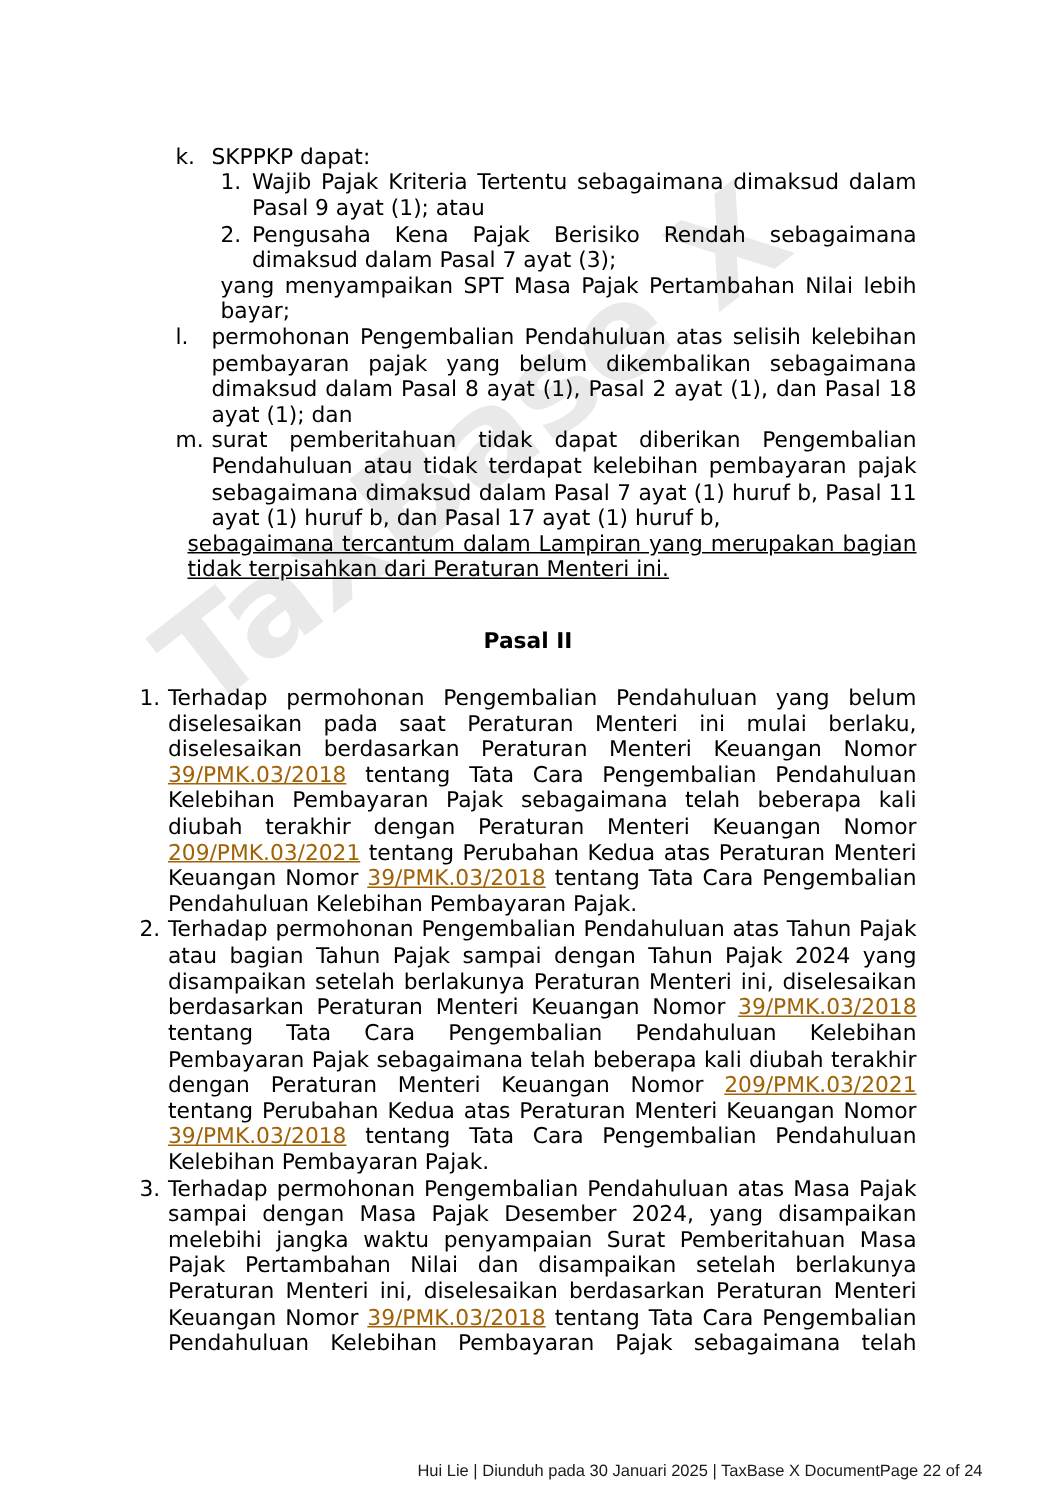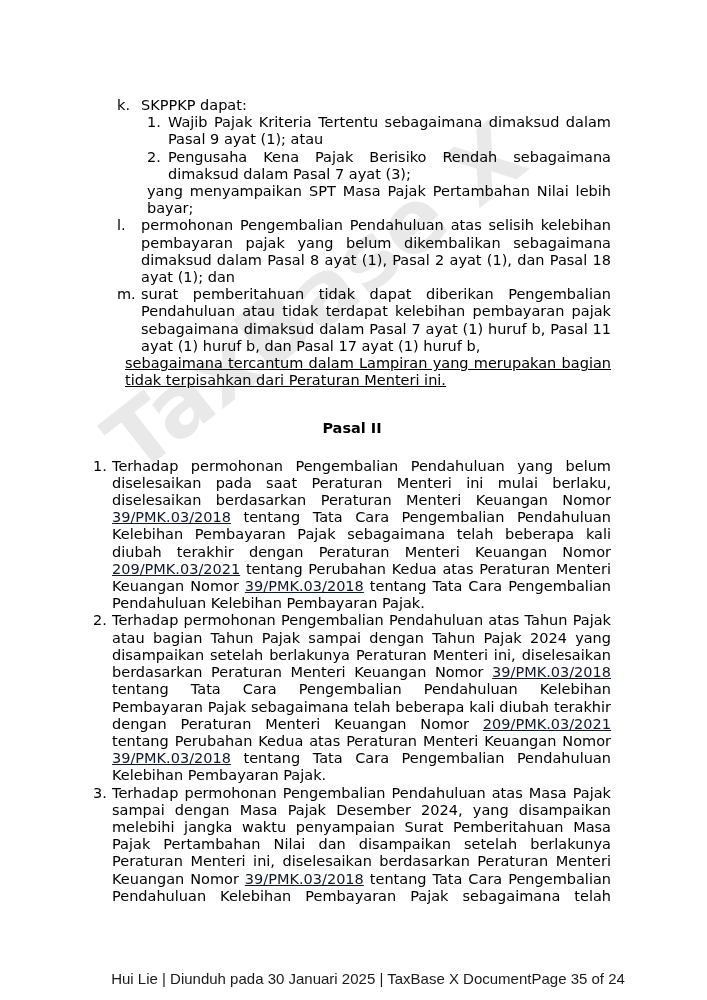--- a/index.html
+++ b/index.html
@@ -48,34 +48,34 @@
     font-size: 14.5px;
     line-height: 17.2px;
     font-weight: bold;
     text-align: center;
   }
   .article { position: relative; padding-left: 19px; }
   .article > .marker { position: absolute; left: 0; top: 0; }
   .cut { text-align-last: justify; }
   p { margin: 0; }
   a.doc-link {
-    color: #0f172a;
+    color: #a16207;
     text-decoration: underline;
     cursor: pointer;
   }
   .footer {
     position: absolute;
     left: 50px;
     right: 52px;
     bottom: 12px;
     z-index: 1;
     display: flex;
-    justify-content: center;
+    justify-content: flex-end;
     font-family: "Liberation Sans", sans-serif;
-    font-size: 15px;
+    font-size: 11px;
     line-height: 1.2;
     color: #1a1a1a;
     margin-left: 31px;
   }
 </style>
 </head>
 <body>
 
 <div class="page">
 
@@ -133,16 +133,16 @@
         <span class="marker">3.</span>
         <p class="just cut">Terhadap permohonan Pengembalian Pendahuluan atas Masa Pajak sampai dengan Masa Pajak Desember 2024, yang disampaikan melebihi jangka waktu penyampaian Surat Pemberitahuan Masa Pajak Pertambahan Nilai dan disampaikan setelah berlakunya Peraturan Menteri ini, diselesaikan berdasarkan Peraturan Menteri Keuangan Nomor <a class="doc-link" href="#">39/PMK.03/2018</a> tentang Tata Cara Pengembalian Pendahuluan Kelebihan Pembayaran Pajak sebagaimana telah</p>
       </div>
 
     </div>
 
   </div>
 
   <div class="footer">
     <span>Hui Lie | Diunduh pada 30 Januari 2025 | TaxBase X Document</span>
-    <span>Page 35 of 24</span>
+    <span>Page 22 of 24</span>
   </div>
 
 </div>
 
 </body></html>

